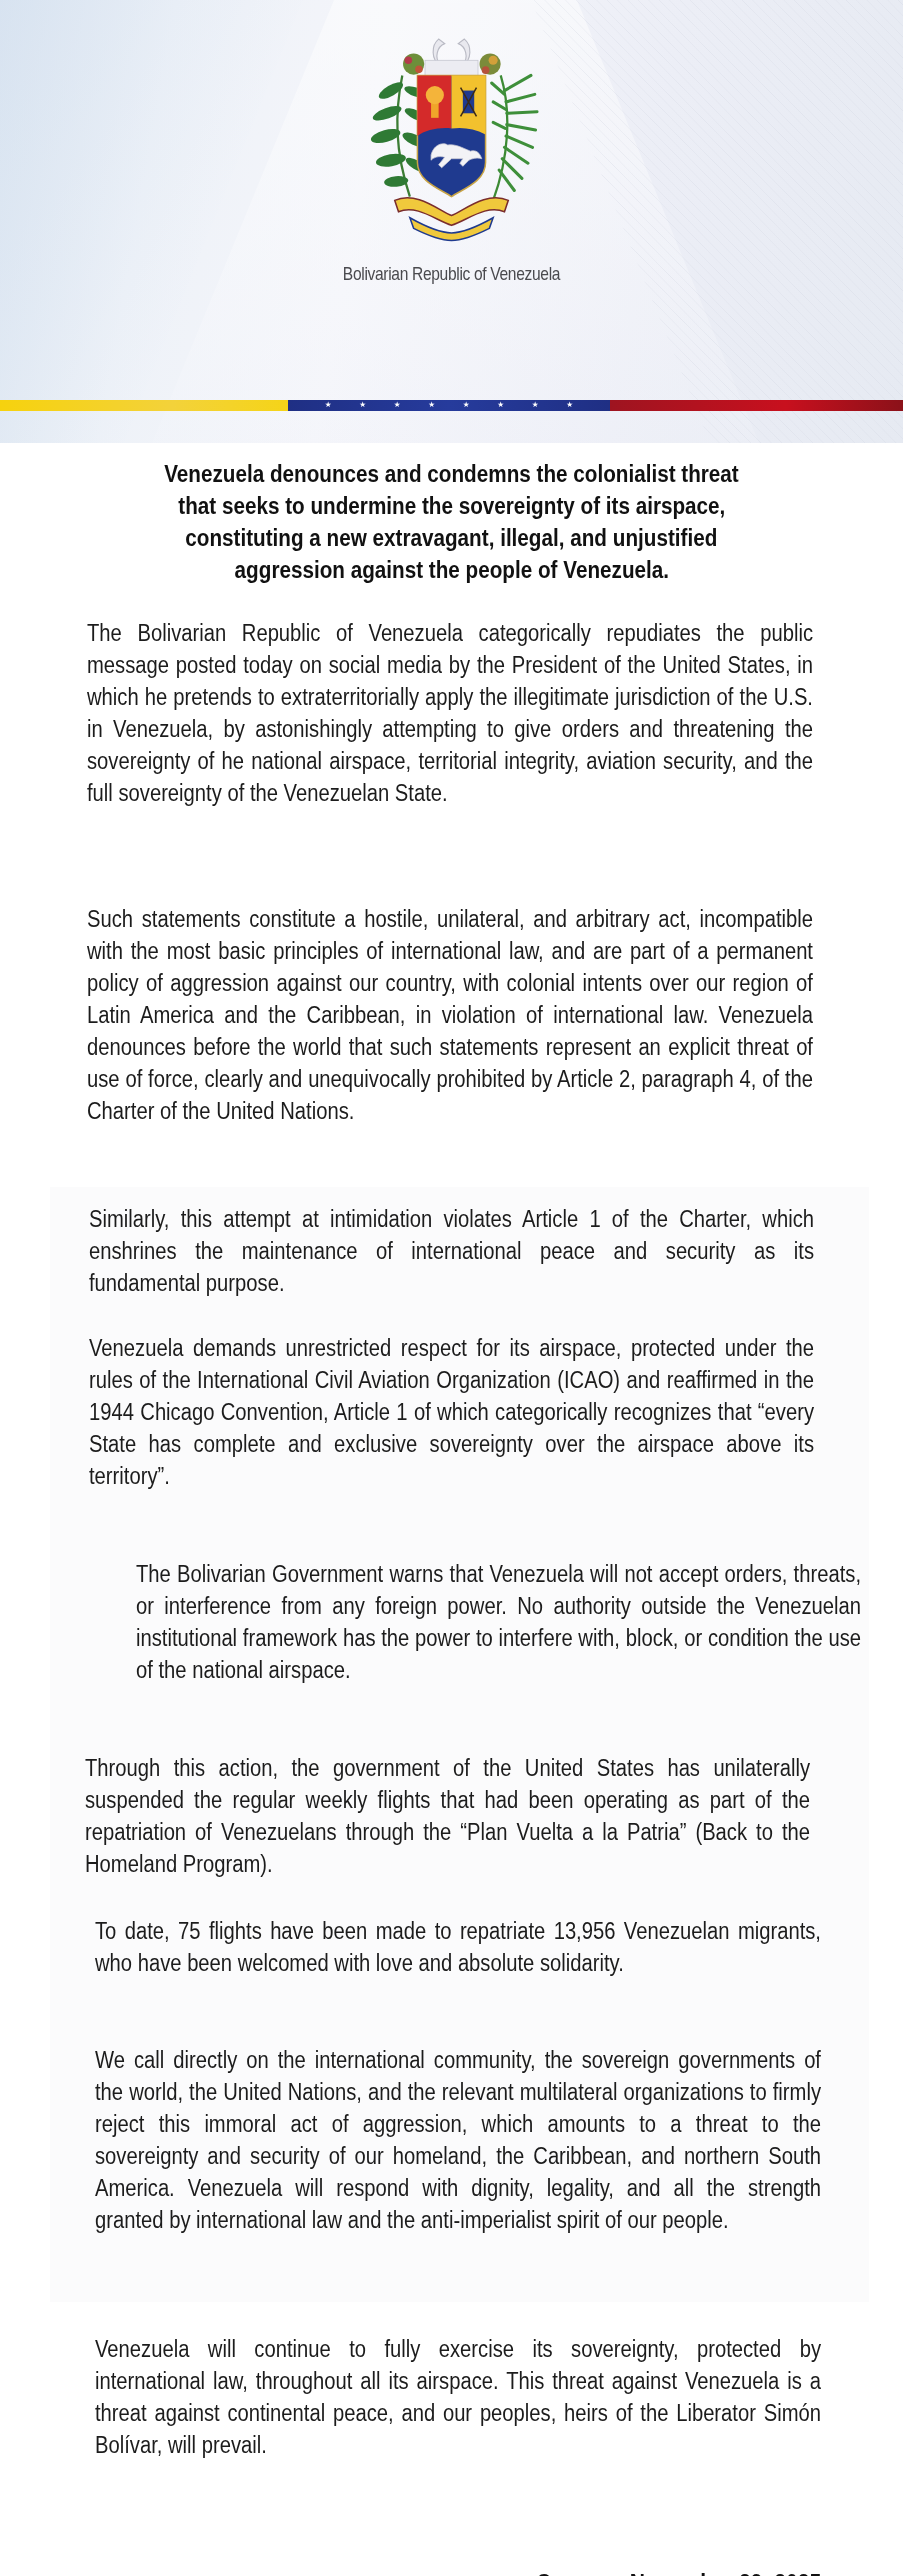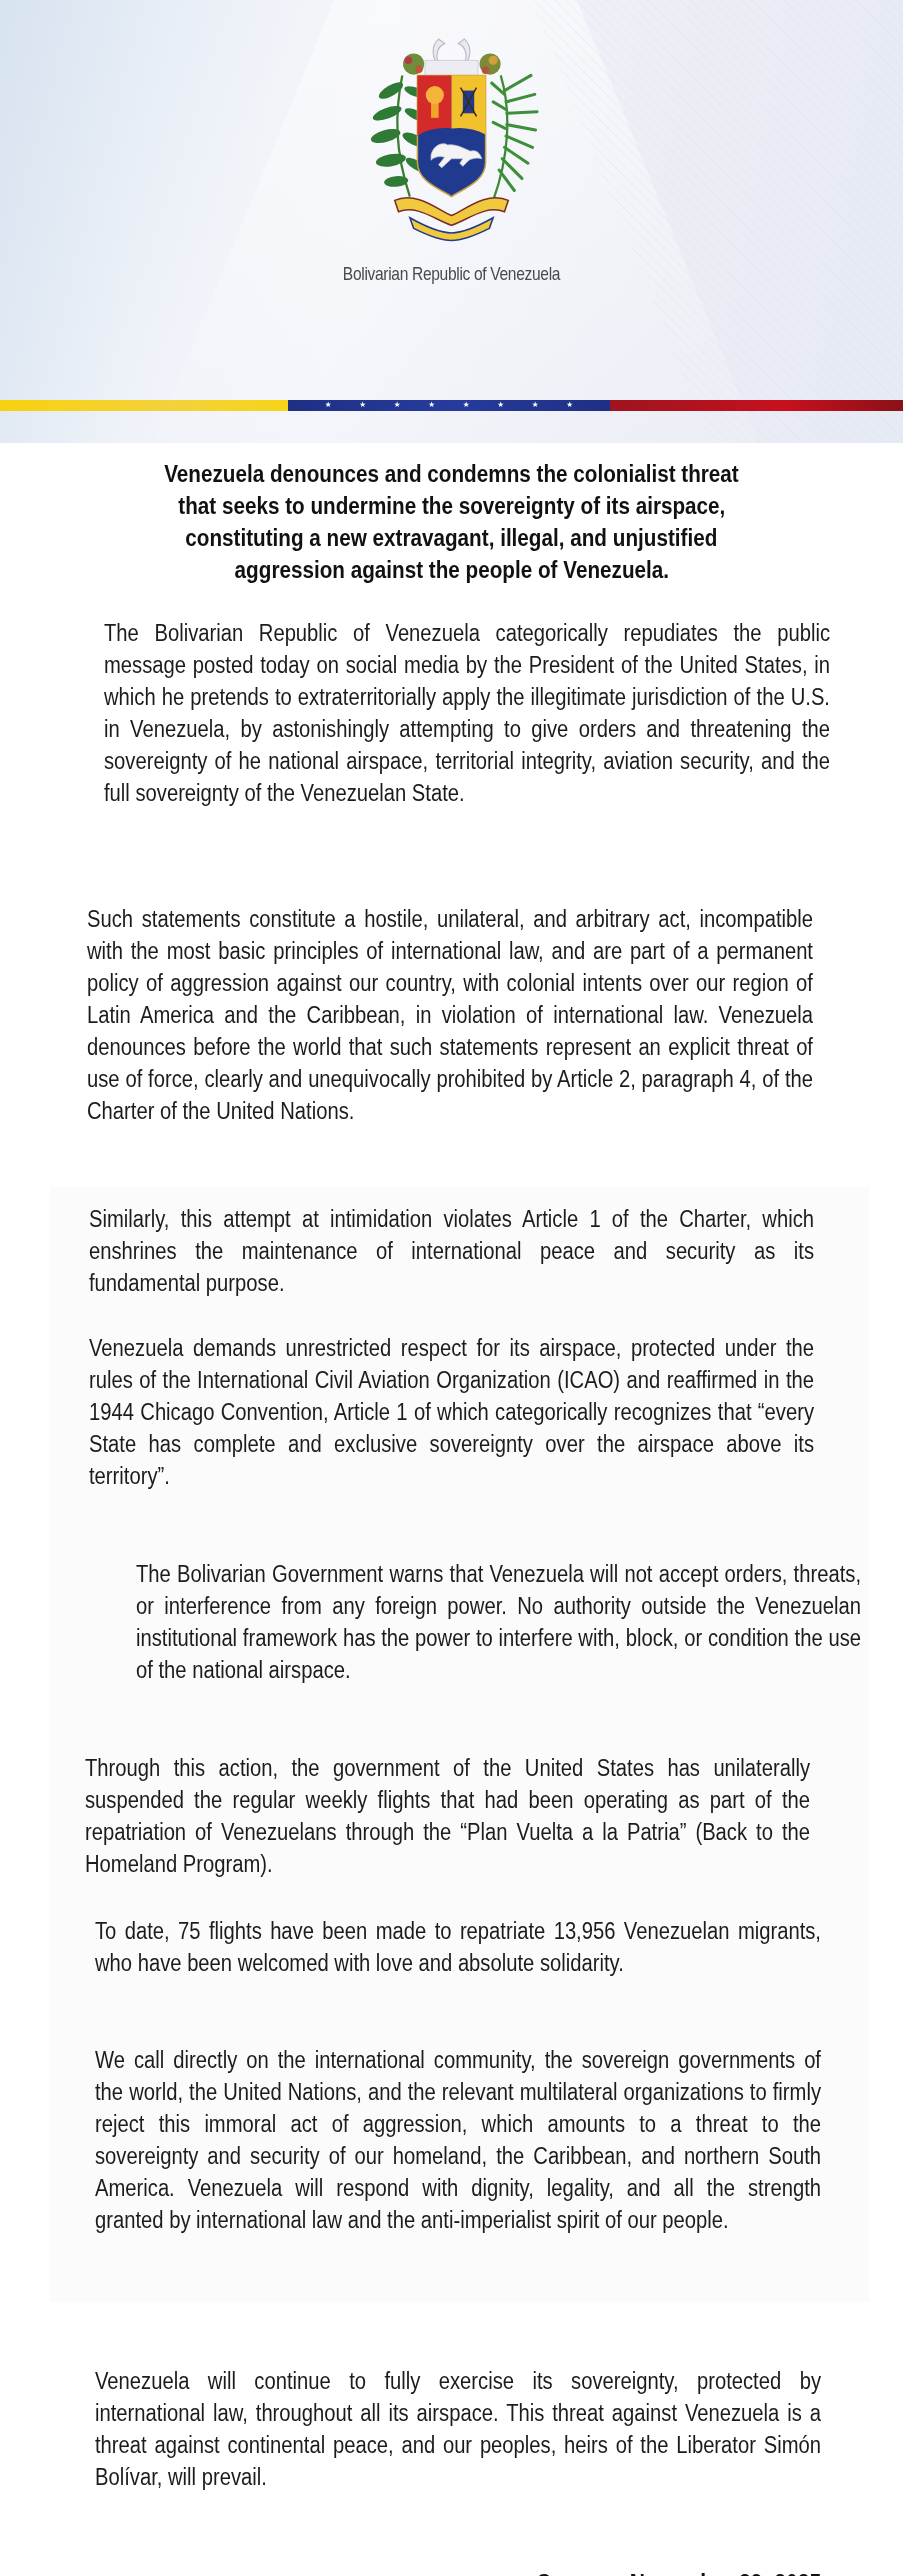--- a/index.html
+++ b/index.html
@@ -197,21 +197,21 @@
 
 <div class="panel"></div>
 
 <div class="title">
   <span>Venezuela denounces and condemns the colonialist threat</span><br>
   <span>that seeks to undermine the sovereignty of its airspace,</span><br>
   <span>constituting a new extravagant, illegal, and unjustified</span><br>
   <span>aggression against the people of Venezuela.</span>
 </div>
 
-<div class="para" style="left:104px; top:617px; width:726px;">
+<div class="para" style="left:87px; top:617px; width:726px;">
   <span class="inner">The Bolivarian Republic of Venezuela categorically repudiates the public message posted today on social media by the President of the United States, in which he pretends to extraterritorially apply the illegitimate jurisdiction of the U.S. in Venezuela, by astonishingly attempting to give orders and threatening the sovereignty of he national airspace, territorial integrity, aviation security, and the full sovereignty of the Venezuelan State.</span>
 </div>
 <div class="para" style="left:87px; top:903px; width:726px;">
   <span class="inner">Such statements constitute a hostile, unilateral, and arbitrary act, incompatible with the most basic principles of international law, and are part of a permanent policy of aggression against our country, with colonial intents over our region of Latin America and the Caribbean, in violation of international law. Venezuela denounces before the world that such statements represent an explicit threat of use of force, clearly and unequivocally prohibited by Article 2, paragraph 4, of the Charter of the United Nations.</span>
 </div>
 <div class="para" style="left:89px; top:1203px; width:725px;">
   <span class="inner">Similarly, this attempt at intimidation violates Article 1 of the Charter, which enshrines the maintenance of international peace and security as its fundamental purpose.</span>
 </div>
 <div class="para" style="left:89px; top:1332px; width:725px;">
   <span class="inner">Venezuela demands unrestricted respect for its airspace, protected under the rules of the International Civil Aviation Organization (ICAO) and reaffirmed in the 1944 Chicago Convention, Article 1 of which categorically recognizes that “every State has complete and exclusive sovereignty over the airspace above its territory”.</span>
@@ -221,20 +221,20 @@
 </div>
 <div class="para" style="left:85px; top:1752px; width:725px;">
   <span class="inner">Through this action, the government of the United States has unilaterally suspended the regular weekly flights that had been operating as part of the repatriation of Venezuelans through the “Plan Vuelta a la Patria” (Back to the Homeland Program).</span>
 </div>
 <div class="para" style="left:95px; top:1915px; width:726px;">
   <span class="inner">To date, 75 flights have been made to repatriate 13,956 Venezuelan migrants, who have been welcomed with love and absolute solidarity.</span>
 </div>
 <div class="para" style="left:95px; top:2044px; width:726px;">
   <span class="inner">We call directly on the international community, the sovereign governments of the world, the United Nations, and the relevant multilateral organizations to firmly reject this immoral act of aggression, which amounts to a threat to the sovereignty and security of our homeland, the Caribbean, and northern South America. Venezuela will respond with dignity, legality, and all the strength granted by international law and the anti-imperialist spirit of our people.</span>
 </div>
-<div class="para" style="left:95px; top:2333px; width:726px;margin-top:32px;">
+<div class="para" style="left:95px; top:2333px; width:726px;">
   <span class="inner">Venezuela will continue to fully exercise its sovereignty, protected by international law, throughout all its airspace. This threat against Venezuela is a threat against continental peace, and our peoples, heirs of the Liberator Simón Bolívar, will prevail.</span>
 </div>
 
 <div class="date">
   <span>Caracas, November 29, 2025</span>
 </div>
 
 
 </body></html>

